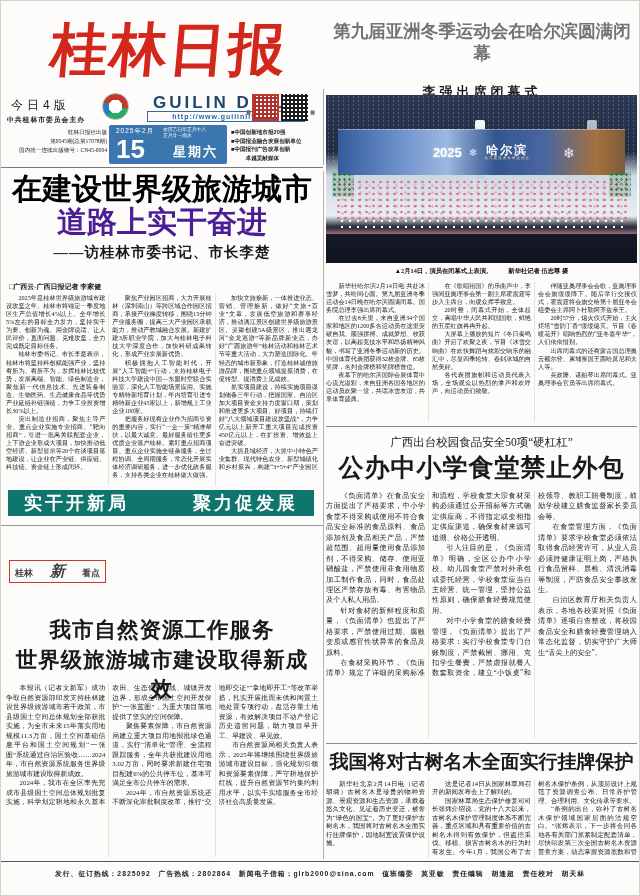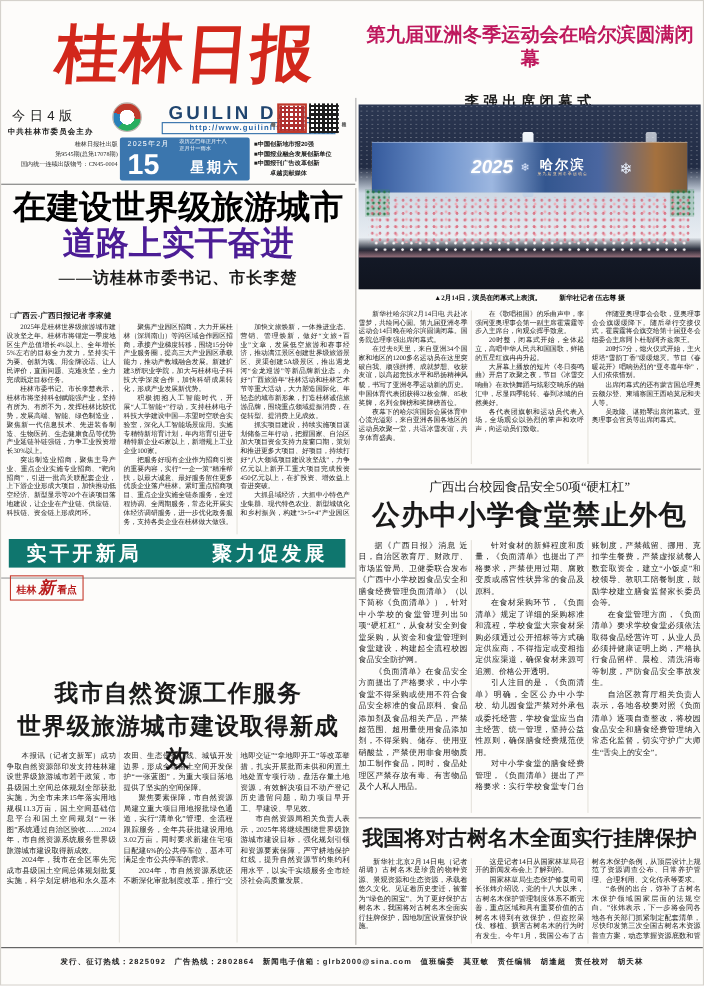--- a/index.html
+++ b/index.html
@@ -41,31 +41,31 @@
                        repeating-linear-gradient(90deg,#b03030 0 2px,#fff 2px 4px);}
   .honors{position:absolute;left:230px;top:127px;width:92px;font-size:5.6px;font-weight:bold;
           color:#222;line-height:1.55;}
   .honors p{margin:0;}
   .honors p:last-child{padding-left:2.6em;}
   .vrule-top{position:absolute;left:322px;top:88px;width:1px;height:76px;background:#aaa;}
   .left-head-rule{position:absolute;left:0;top:166px;width:322px;height:1px;background:#7a7a7a;}
 
   
   .tr-head{position:absolute;left:327px;top:20px;width:308px;text-align:center;font-size:17.5px;
-           font-weight:900;line-height:1.25;color:#be185d;}
+           font-weight:900;line-height:1.25;color:#737373;}
   .tr-sub{position:absolute;left:327px;top:66px;width:308px;text-align:center;font-size:13px;
           font-weight:bold;letter-spacing:4px;margin-top:16px;}
   .photo{position:absolute;left:325px;top:94px;width:311px;height:168px;overflow:hidden;
          background:linear-gradient(#2b3752 0%,#222c44 34%,#cfd9e4 48%,#e8edf2 72%,#141a28 79%,#10141f 100%);}
   .ph-speckle{position:absolute;left:0;right:0;top:0;height:40%;
        background-image:radial-gradient(rgba(255,255,255,.28) .5px,transparent 1px);background-size:5px 4px;}
   .ph-screen{position:absolute;left:4%;right:4%;top:20%;height:27%;display:flex;align-items:center;
        justify-content:center;gap:7px;border-top:1px solid rgba(255,255,255,.35);
        background:linear-gradient(90deg,#355a9c 0%,#6f93cc 22%,#9db7e0 38%,#33568f 55%,#4a66a0 72%,#a5713e 90%,#7c5a3a 100%);}
-  .ph-year{font-size:17px;font-weight:900;font-style:italic;color:#fff;text-shadow:0 0 3px rgba(255,255,255,.6);}
+  .ph-year{font-size:13px;font-weight:900;color:#fff;text-shadow:0 0 3px rgba(255,255,255,.6);}
   .ph-flake{font-size:10px;color:#dfe9ff;}
   .ph-citywrap{display:flex;flex-direction:column;align-items:center;line-height:1.1;}
   .ph-city{font-size:12px;font-weight:900;color:#fff;letter-spacing:2px;}
   .ph-citysub{font-size:3.6px;color:#ffd9a8;letter-spacing:1px;}
   .ph-pillar{position:absolute;top:15%;width:3.2%;height:35%;border-radius:2px;
        background:linear-gradient(#f4f8fc,#c2d2e4);}
   .ph-flake-big{position:absolute;right:20%;top:30%;font-size:14px;color:#eaf2ff;}
   .ph-stage{position:absolute;left:3%;right:3%;top:50%;height:25%;
        background-image:radial-gradient(circle,rgba(214,90,110,.75) 1px,transparent 1.6px),
                         radial-gradient(circle,rgba(243,166,176,.85) 1px,transparent 1.6px);
@@ -97,22 +97,22 @@
           font-weight:bold;letter-spacing:1px;}
   .la-byline{position:absolute;left:8px;top:281px;font-size:7px;font-weight:bold;}
   .la-cols{position:absolute;left:5px;top:293px;width:312px;height:192px;column-count:3;
            font-size:6.2px;line-height:1.3;}
   .banner{position:absolute;left:7px;top:489px;width:306px;height:26px;background:#0f766e;color:#fff;
           display:flex;justify-content:space-between;align-items:center;padding:0 16px;box-sizing:border-box;}
   .banner span{font-size:18px;font-weight:900;letter-spacing:3px;}
   .left-rule2{position:absolute;left:0;top:524px;width:322px;height:1px;background:#999;}
 
   
-  .hl-label{position:absolute;left:8px;top:522px;display:inline-flex;align-items:baseline;gap:1px;
-            border:1.5px solid #c53a2c;color:#b91c1c;padding:1px 5px;}
+  .hl-label{position:absolute;left:8px;top:559px;display:inline-flex;align-items:baseline;gap:16px;
+            border:1.5px solid #c53a2c;color:#404040;padding:1px 5px;}
   .hl-label .pre,.hl-label .suf{font-size:9px;font-weight:bold;}
   .hl-label .emp{font-size:15px;font-weight:900;font-style:italic;padding:0 1px;}
   .hl-lead{position:absolute;left:8px;top:554px;width:306px;font-size:10.8px;line-height:1.62;
            text-align:justify;text-indent:2em;color:#111;}
   .hl-h1a{position:absolute;left:4px;top:614px;width:314px;text-align:center;font-size:21.5px;
           font-weight:900;letter-spacing:1px;}
   .hl-h1b{position:absolute;left:4px;top:644px;width:314px;text-align:center;font-size:21.5px;
           font-weight:900;letter-spacing:1px;}
   .hl-cols{position:absolute;left:5px;top:682px;width:312px;height:174px;column-count:3;
            font-size:6.8px;line-height:1.4;}
@@ -257,21 +257,20 @@
       <p>本报讯（记者文新军）成功争取自然资源部印发支持桂林建设世界级旅游城市若干政策，市县级国土空间总体规划全部获批实施，为全市未来15年落实用地规模11.3万亩，国土空间基础信息平台和国土空间规划“一张图”系统通过自治区验收……2024年，市自然资源系统服务世界级旅游城市建设取得新成效。</p>
       <p>2024年，我市在全区率先完成市县级国土空间总体规划批复实施，科学划定耕地和永久基本农田、生态保护红线、城镇开发边界，形成全市国土空间开发保护“一张蓝图”，为重大项目落地提供了坚实的空间保障。</p>
       <p>聚焦要素保障，市自然资源局建立重大项目用地报批绿色通道，实行“清单化”管理、全流程跟踪服务，全年共获批建设用地3.02万亩，同时要求新建住宅项目配建6%的公共停车位，基本可满足全市公共停车的需求。</p>
       <p>2024年，市自然资源系统还不断深化审批制度改革，推行“交地即交证”“拿地即开工”等改革举措，扎实开展批而未供和闲置土地处置专项行动，盘活存量土地资源，有效解决项目不动产登记历史遗留问题，助力项目早开工、早建设、早见效。</p>
       <p>市自然资源局相关负责人表示，2025年将继续围绕世界级旅游城市建设目标，强化规划引领和资源要素保障，严守耕地保护红线，提升自然资源节约集约利用水平，以实干实绩服务全市经济社会高质量发展。</p>
     </div>
 
   <div class="food-kicker">广西出台校园食品安全50项“硬杠杠”</div>
   <div class="food-head">公办中小学食堂禁止外包</div>
   <div class="food-cols cols">
-      <p>据《广西日报》消息 近日，自治区教育厅、财政厅、市场监管局、卫健委联合发布《广西中小学校园食品安全和膳食经费管理负面清单》（以下简称《负面清单》），针对中小学校的食堂管理列出50项“硬杠杠”，从食材安全到食堂采购，从资金和食堂管理到食堂建设，构建起全流程校园食品安全防护网。</p>
       <p>《负面清单》在食品安全方面提出了严格要求，中小学食堂不得采购或使用不符合食品安全标准的食品原料、食品添加剂及食品相关产品，严禁超范围、超用量使用食品添加剂，不得采购、储存、使用亚硝酸盐，严禁使用非食用物质加工制作食品，同时，食品处理区严禁存放有毒、有害物品及个人私人用品。</p>
       <p>针对食材的新鲜程度和质量，《负面清单》也提出了严格要求，严禁使用过期、腐败变质或感官性状异常的食品及原料。</p>
       <p>在食材采购环节，《负面清单》规定了详细的采购标准和流程，学校食堂大宗食材采购必须通过公开招标等方式确定供应商，不得指定或变相指定供应渠道，确保食材来源可追溯、价格公开透明。</p>
       <p>引人注目的是，《负面清单》明确，全区公办中小学校、幼儿园食堂严禁对外承包或委托经营，学校食堂应当自主经营、统一管理，坚持公益性原则，确保膳食经费规范使用。</p>
       <p>对中小学食堂的膳食经费管理，《负面清单》提出了严格要求：实行学校食堂专门台账制度，严禁截留、挪用、克扣学生餐费，严禁虚报就餐人数套取资金，建立“小饭桌”和校领导、教职工陪餐制度，鼓励学校建立膳食监督家长委员会等。</p>
       <p>在食堂管理方面，《负面清单》要求学校食堂必须依法取得食品经营许可，从业人员必须持健康证明上岗，严格执行食品留样、晨检、清洗消毒等制度，严防食品安全事故发生。</p>
       <p>自治区教育厅相关负责人表示，各地各校要对照《负面清单》逐项自查整改，将校园食品安全和膳食经费管理纳入常态化监督，切实守护广大师生“舌尖上的安全”。</p>
     </div>
 
   <div class="r-rule2"></div>

